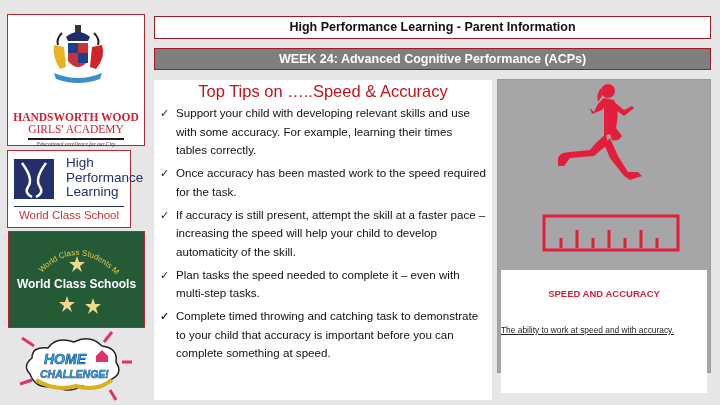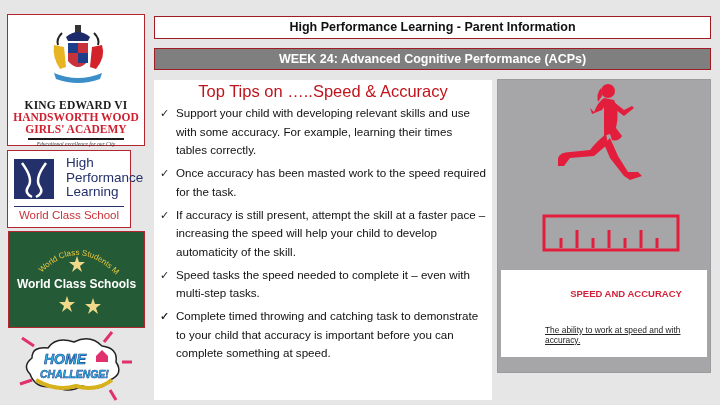--- a/index.html
+++ b/index.html
@@ -15,21 +15,21 @@
     border: 1px solid #b2272f;
   }
   #kevi-logo { left: 7px; top: 14px; width: 138px; height: 132px; }
   #hpl-logo { left: 7px; top: 150px; width: 124px; height: 78px; }
   #wcs-logo { left: 8px; top: 231px; width: 137px; height: 97px; background: #245a36; border-color: #b2272f; }
   #home-challenge { position: absolute; left: 16px; top: 330px; width: 118px; height: 72px; }
 
   .crest { position: absolute; left: 40px; top: 8px; width: 60px; height: 68px; }
   .kevi-line1 { position:absolute; left:0; right:0; top:84px; text-align:center; font-family:"Liberation Serif", serif; font-weight:bold; font-size:11.5px; color:#1a1a1a; letter-spacing:0.2px; }
   .kevi-line2 { position:absolute; left:0; right:0; top:96px; text-align:center; font-family:"Liberation Serif", serif; font-weight:bold; font-size:11.5px; color:#cf2030; }
-  .kevi-line3 { position:absolute; left:0; right:0; top:108px; text-align:center; font-family:"Liberation Serif", serif; font-weight:bold; font-size:11.5px; color:#cf2030; }
+  .kevi-line3 { position:absolute; left:0; right:0; top:108px; text-align:center; font-family:"Liberation Serif", serif; font-weight:normal; font-size:11.5px; color:#cf2030; }
   .kevi-rule { position:absolute; left:20px; right:20px; top:123px; height:2px; background:#1a1a1a; }
   .kevi-motto { position:absolute; left:0; right:0; top:126px; text-align:center; font-family:"Liberation Serif", serif; font-style:italic; font-size:5.5px; color:#333; }
 
   .hpl-mark { position:absolute; left:6px; top:8px; width:40px; height:40px; background:#24306a; }
   .hpl-text { position:absolute; left:58px; top:5px; font-size:13.5px; line-height:14.5px; color:#24306a; }
   .hpl-rule { position:absolute; left:6px; right:6px; top:55px; height:1px; background:#24306a; }
   .hpl-wcs { position:absolute; left:0; right:0; top:58px; text-align:center; font-size:11.5px; color:#c8323a; }
 
   .wcs-arc { position:absolute; left:0; right:0; top:6px; height:40px; }
   .wcs-main { position:absolute; left:0; right:0; top:45px; text-align:center; font-size:12px; font-weight:bold; color:#fff; }
@@ -75,23 +75,22 @@
 
   #acp-card {
     position: absolute;
     left: 497px; top: 79px; width: 214px; height: 294px;
     background: #a6a6a8;
     border: 1px solid #9b9b9d;
   }
   .runner-svg { position:absolute; left:0; top:0; width:214px; height:190px; }
   .card-info {
     position: absolute;
-    left: 3px; top: 190px; width: 206px; height: 87px;
+    left: 3px; top: 190px; width: 206px; height: 123px;
     background: #fff;
-    padding-left: 44px;
   }
   .card-heading {
     text-align: center;
     color: #d3223a;
     font-weight: bold;
     font-size: 9.5px;
     margin-top: 18px;
   }
   .card-desc {
     text-align: left;
@@ -110,21 +109,20 @@
     <path d="M18 14 Q30 4 42 14 L40 18 L20 18 Z" fill="#1d2b6a"></path>
     <path d="M20 20 L40 20 L40 38 Q30 50 20 38 Z" fill="#c8323a"></path>
     <rect x="20" y="20" width="10" height="10" fill="#1d3e8a"></rect>
     <rect x="30" y="30" width="10" height="10" fill="#1d3e8a"></rect>
     <path d="M6 22 Q4 34 12 46 L18 44 L16 24 Z" fill="#e8b422"></path>
     <path d="M54 22 Q58 34 48 46 L42 44 L44 24 Z" fill="#d2232a"></path>
     <path d="M6 50 Q30 60 54 50 L52 56 Q30 64 8 56 Z" fill="#3c8ec9"></path>
     <path d="M14 10 Q8 16 10 22" stroke="#222" stroke-width="2" fill="none"></path>
     <path d="M46 10 Q52 16 50 22" stroke="#222" stroke-width="2" fill="none"></path>
   </svg>
-  <div class="kevi-line1">KING EDWARD VI</div>
   <div class="kevi-line2">HANDSWORTH WOOD</div>
   <div class="kevi-line3">GIRLS' ACADEMY</div>
   <div class="kevi-rule"></div>
   <div class="kevi-motto">Educational excellence for our City</div>
 </div>
 
 <div id="hpl-logo" class="logo-box">
   <div class="hpl-mark">
     <svg viewBox="0 0 40 40" width="40" height="40">
       <path d="M8 4 Q20 20 14 28 Q10 34 18 38" stroke="#fff" stroke-width="2.5" fill="none"></path>
@@ -183,21 +181,21 @@
     <li class="tip">
       <span class="check">✓</span>
       <span>Once accuracy has been masted work to the speed required for the task.</span>
     </li>
     <li class="tip">
       <span class="check">✓</span>
       <span>If accuracy is still present, attempt the skill at a faster pace – increasing the speed will help your child to develop automaticity of the skill.</span>
     </li>
     <li class="tip">
       <span class="check">✓</span>
-      <span>Speed tasks the speed needed to complete it – even with multi-step tasks.</span>
+      <span>Plan tasks the speed needed to complete it – even with multi-step tasks.</span>
     </li>
     <li class="tip">
       <span class="check">✓</span>
     </li>
     <li class="tip">
       <span class="check">✓</span>
       <span>Complete timed throwing and catching task to demonstrate to your child that accuracy is important before you can complete something at speed.</span>
     </li>
   </ul>
 </div>

